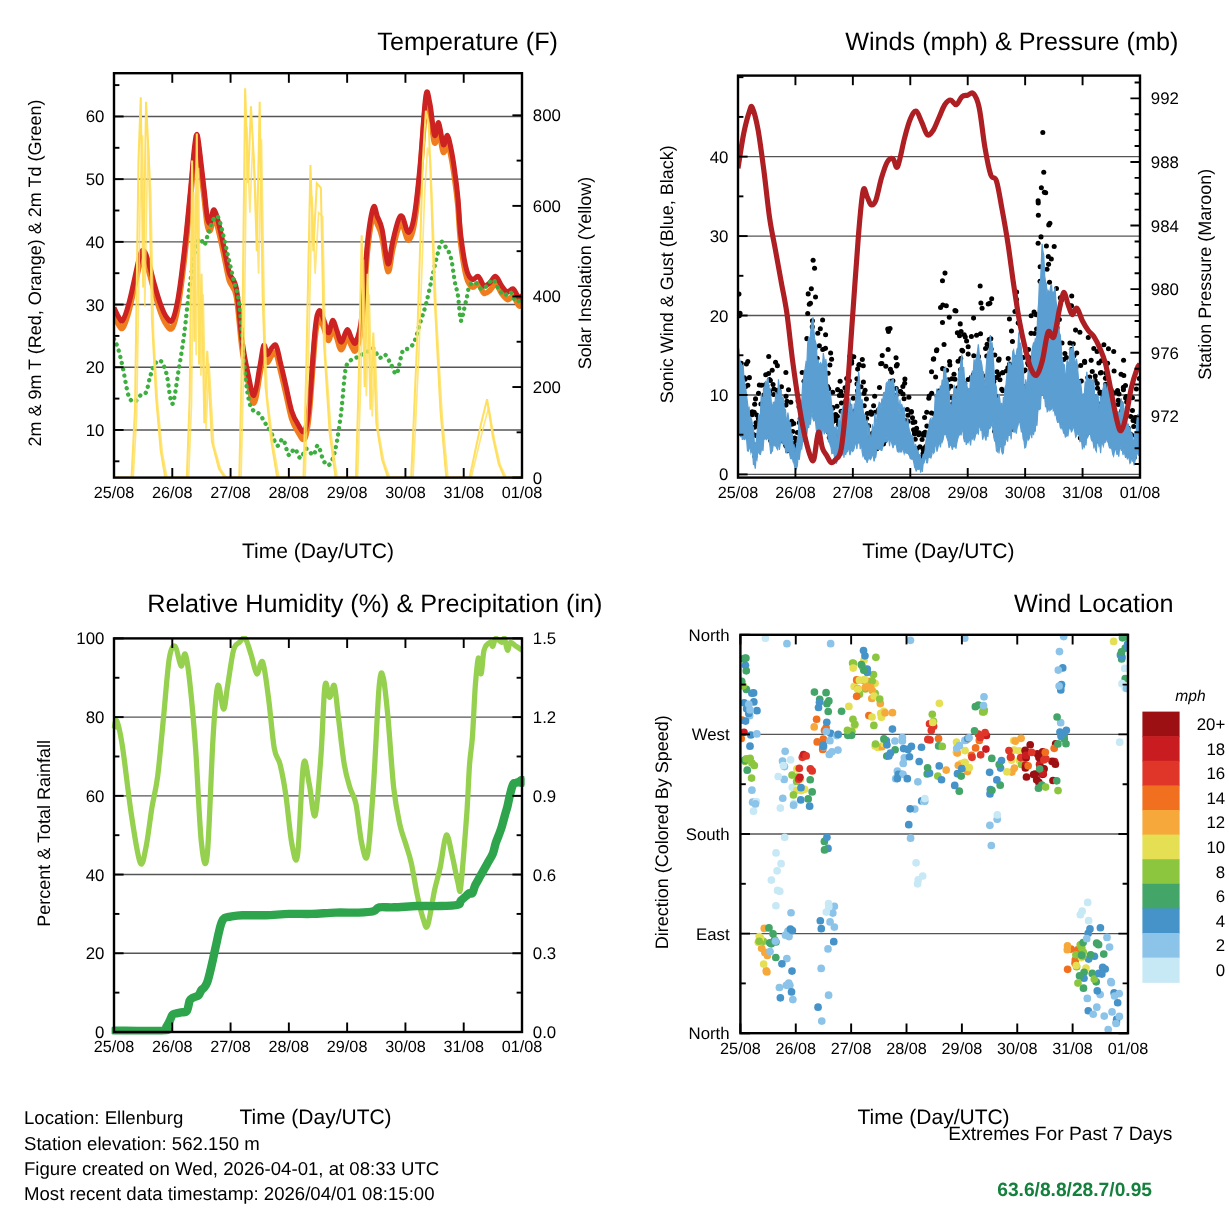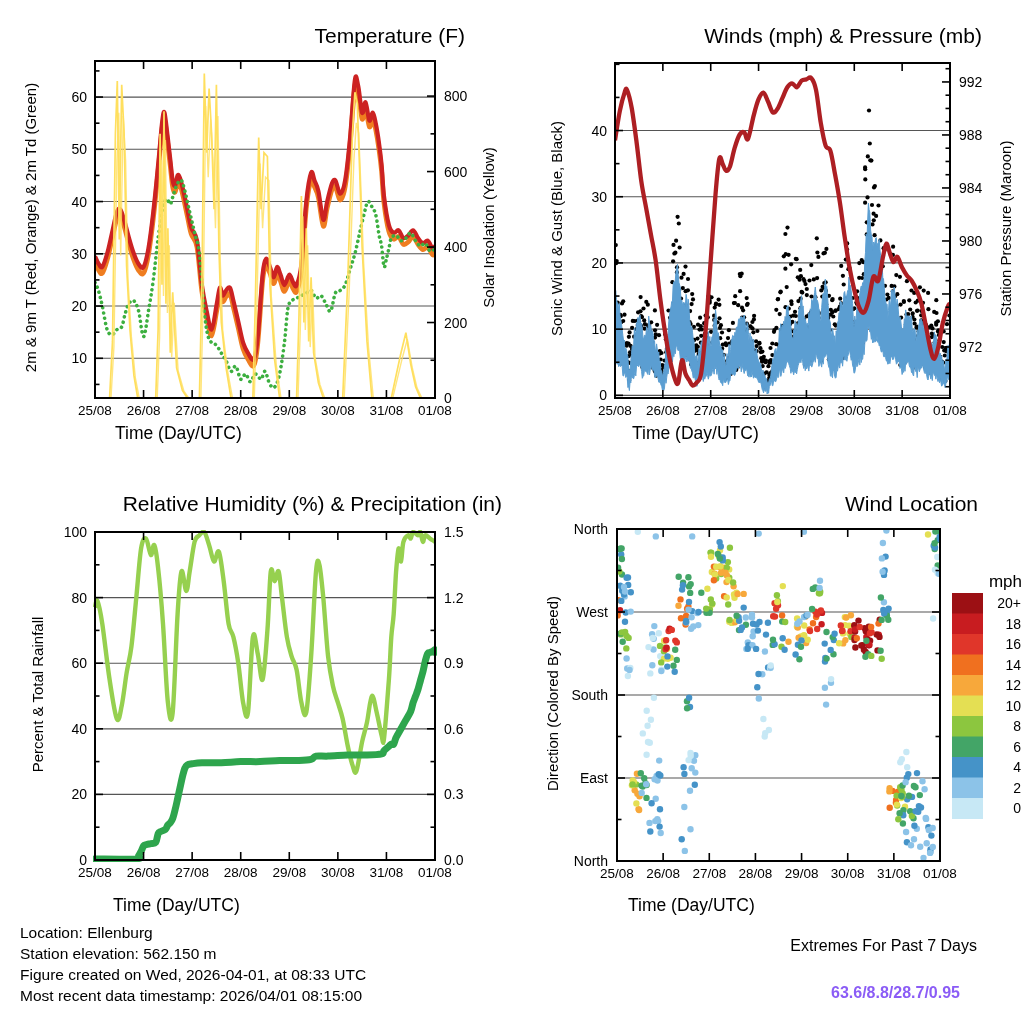--- a/index.html
+++ b/index.html
@@ -1,23 +1,23 @@
 <!DOCTYPE html>
 <html><head>
 <meta charset="utf-8">
 <style>
   html,body{margin:0;padding:0;background:#fff;}
   #stage{position:relative;width:1024px;height:1024px;background:#ffffff;overflow:hidden;
          font-family:"Liberation Sans", sans-serif;color:#000;}
   #plots{position:absolute;left:0;top:0;}
   .abs{position:absolute;white-space:nowrap;}
   .chart-title{font-size:21px;text-align:right;}
-  .xlab{font-size:17.5px;}
+  .xlab{font-size:17.5px;text-align:center;margin-top:26px;}
   .ylab{font-size:15px;text-align:center;transform:rotate(-90deg);transform-origin:center;}
-  .cbtitle{font-size:17px;text-align:right;}
+  .cbtitle{font-size:13px;text-align:center;font-style:italic;}
   .footL{font-size:15.5px;line-height:21px;}
   .extr{font-size:16px;}
   .extrv{font-size:16px;font-weight:bold;}
 </style>
 </head>
 <body>
 
 <div id="stage">
   <svg id="plots" width="1024" height="1024">
       <g>
@@ -1633,14 +1633,14 @@
   <div class="abs cbtitle" style="left:962px;top:572px;width:60px;">mph</div>
 
   <div class="abs footL" style="left:20px;top:922px;">
     <div>Location: Ellenburg</div>
     <div>Station elevation: 562.150 m</div>
     <div>Figure created on Wed, 2026-04-01, at 08:33 UTC</div>
     <div>Most recent data timestamp: 2026/04/01 08:15:00</div>
   </div>
 
   <div class="abs extr" style="right:47px;top:937px;text-align:right;">Extremes For Past 7 Days</div>
-  <div class="abs extrv" style="right:64px;top:984px;color:#8b5cf6;">63.6/8.8/28.7/0.95</div>
+  <div class="abs extrv" style="right:64px;top:984px;color:#15803d;">63.6/8.8/28.7/0.95</div>
 </div>
 
 </body></html>

